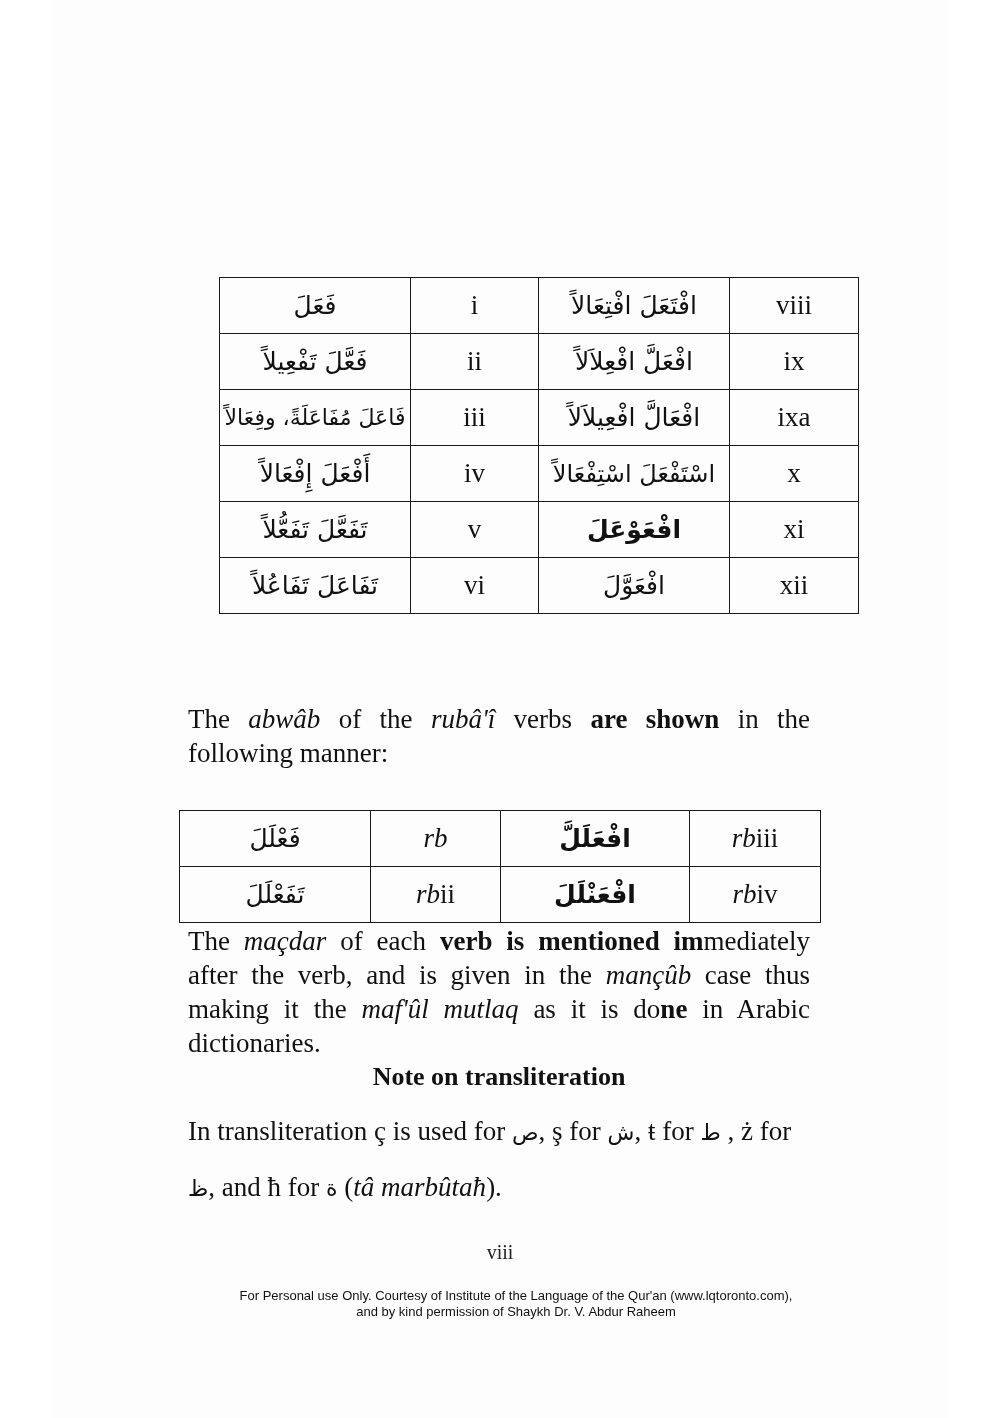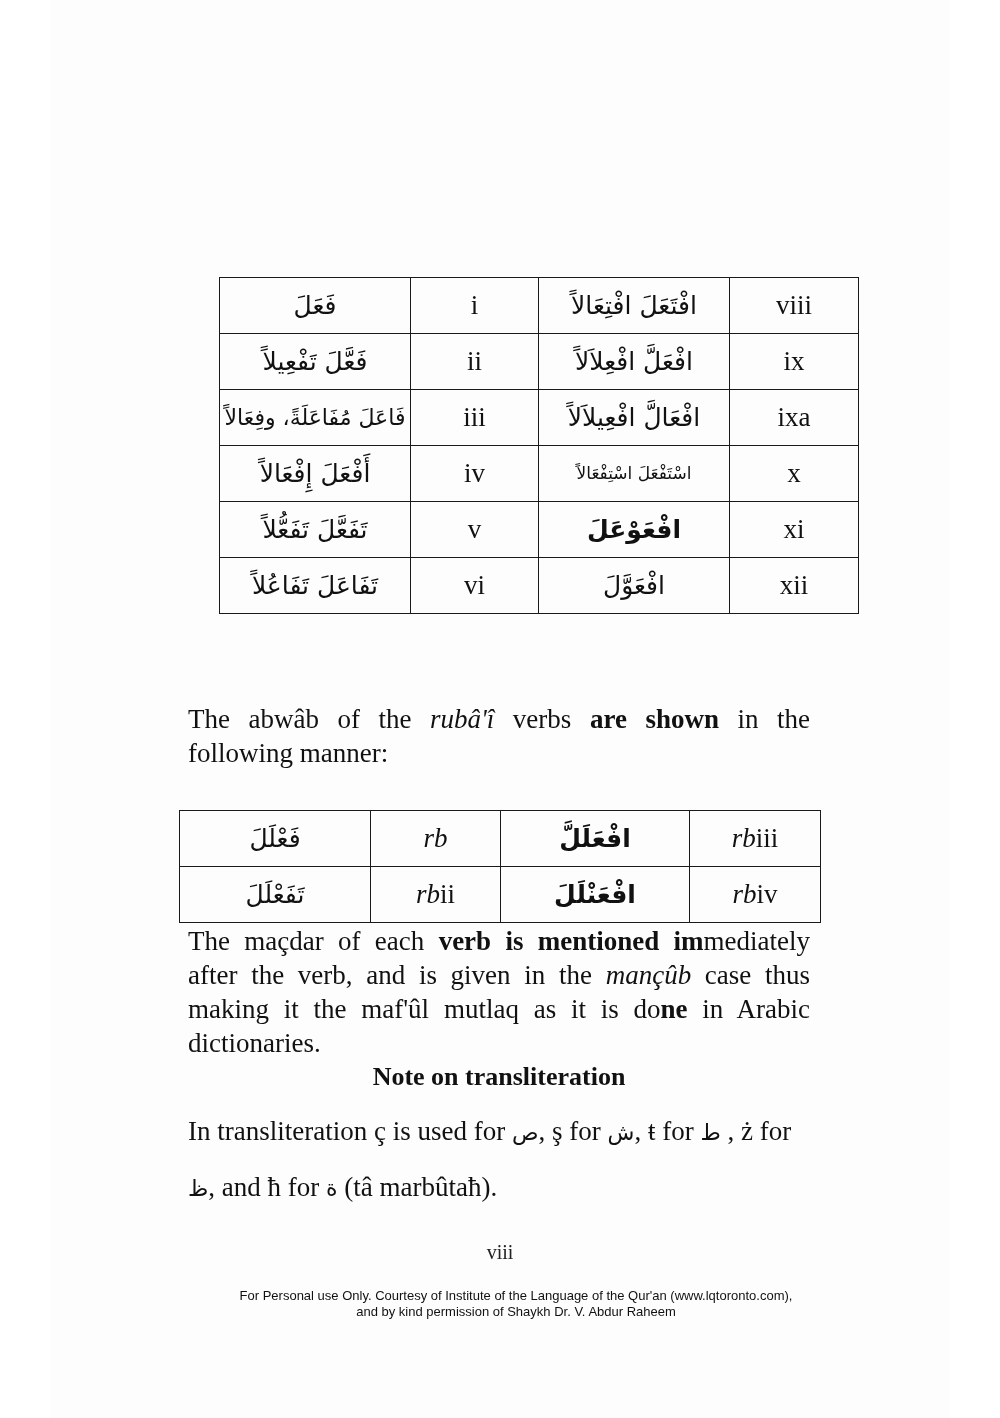--- a/index.html
+++ b/index.html
@@ -59,21 +59,21 @@
     .para {
       position: absolute;
       left: 188px;
       width: 622px;
       font-size: 27px;
       line-height: 34px;
       text-align: justify;
       text-align-last: left;
       color: #111;
     }
-    .para .it { }
+    .para .it { font-style: italic; }
     .para .b { font-weight: bold; }
     .para .bi { font-style: italic; font-weight: normal; }
     #p1 { top: 702px; }
     #p2 { top: 924px; }
     #heading {
       position: absolute;
       left: 188px;
       width: 622px;
       top: 1060px;
       text-align: center;
@@ -136,21 +136,21 @@
     </tr>
     <tr>
       <td><span class="ar" style="font-size:22px">فَاعَلَ مُفَاعَلَةً، وفِعَالاً</span></td>
       <td><span class="rn">iii</span></td>
       <td><span class="ar">افْعَالَّ افْعِيلاَلاً</span></td>
       <td><span class="rn">ixa</span></td>
     </tr>
     <tr>
       <td><span class="ar">أَفْعَلَ إِفْعَالاً</span></td>
       <td><span class="rn">iv</span></td>
-      <td><span class="ar" style="font-size:17px">اسْتَفْعَلَ اسْتِفْعَالاً</span></td>
+      <td><span class="ar" style="font-size:24px">اسْتَفْعَلَ اسْتِفْعَالاً</span></td>
       <td><span class="rn">x</span></td>
     </tr>
     <tr>
       <td><span class="ar">تَفَعَّلَ تَفَعُّلاً</span></td>
       <td><span class="rn">v</span></td>
       <td><span class="ar bold">افْعَوْعَلَ</span></td>
       <td><span class="rn">xi</span></td>
     </tr>
     <tr>
       <td><span class="ar">تَفَاعَلَ تَفَاعُلاً</span></td>

